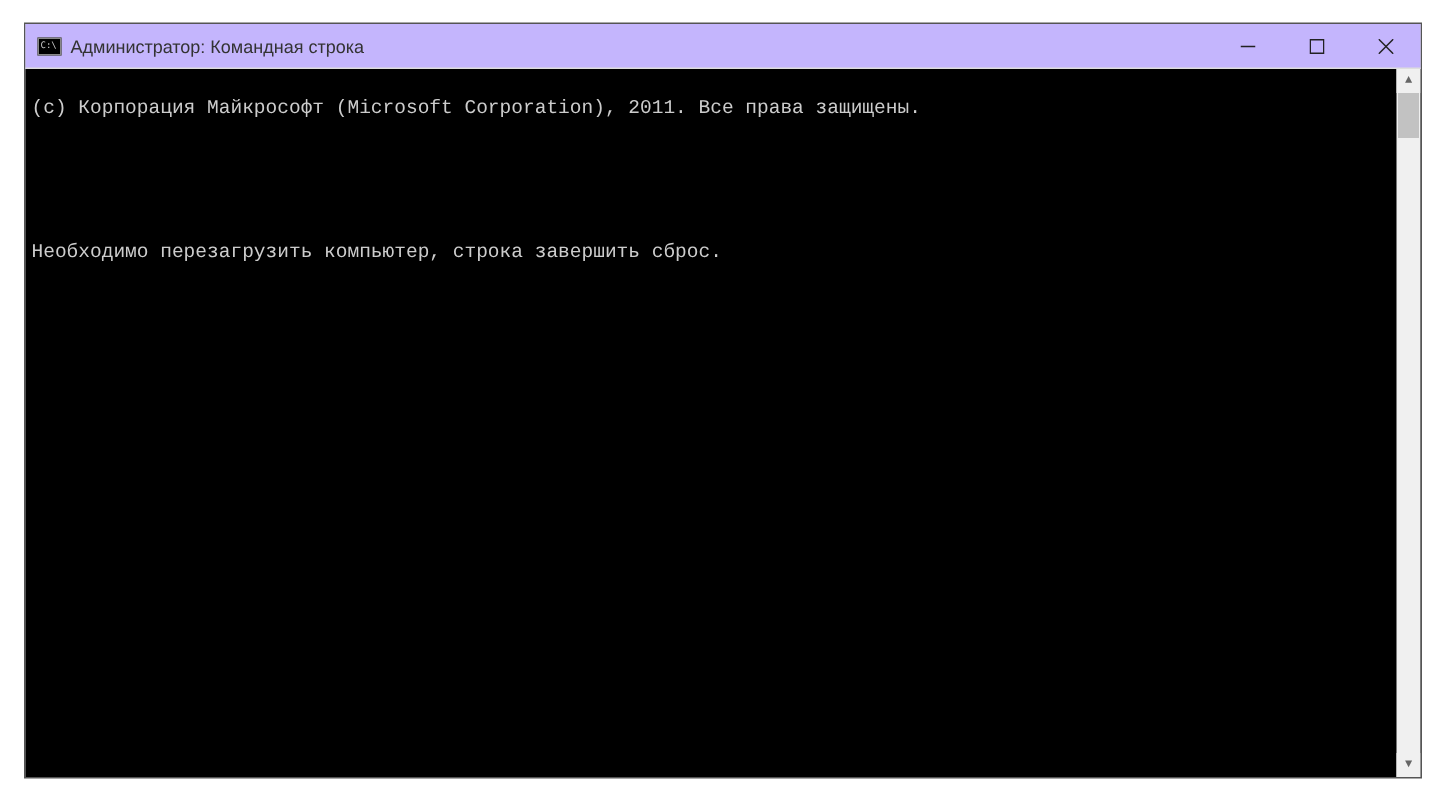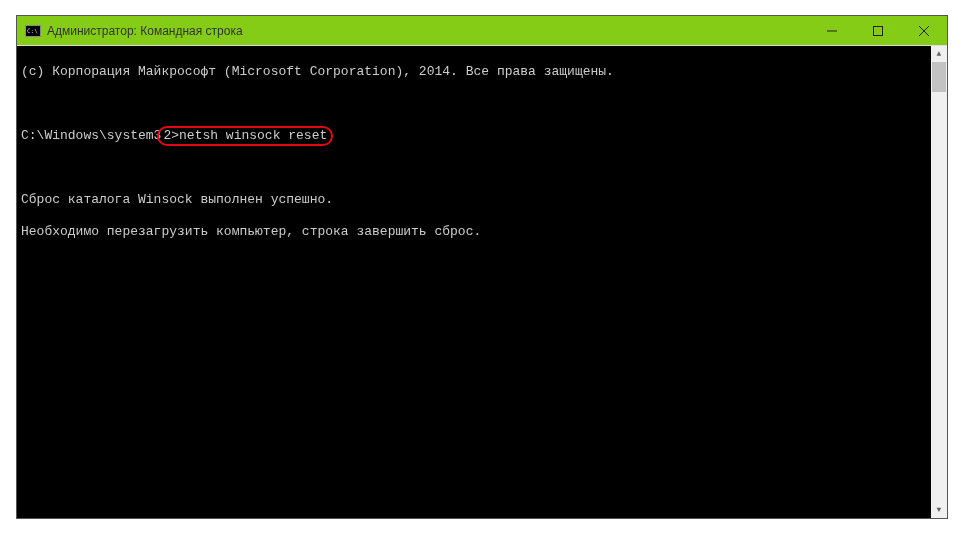--- a/index.html
+++ b/index.html
@@ -16,21 +16,21 @@
       width: 932px;
       height: 504px;
       border: 1px solid #555;
       background: #fff;
       display: flex;
       flex-direction: column;
       position: relative;
     }
     .titlebar {
       height: 30px;
-      background: #84cc16;
+      background: #c4b5fd;
       display: flex;
       align-items: center;
       border-bottom: 1px solid #ddd;
       font-size: 12px;
       color: #333;
     }
     .title-icon {
       width: 16px;
       height: 12px;
       margin-left: 8px;
@@ -133,25 +133,23 @@
       <div class="win-btn">
         <svg viewBox="0 0 10 10">
             <line x1="0" y1="0" x2="10" y2="10" stroke="currentColor" stroke-width="1"></line>
             <line x1="10" y1="0" x2="0" y2="10" stroke="currentColor" stroke-width="1"></line>
           </svg>
       </div>
     </div>
   </div>
 
   <div class="console">
-<div>(c) Корпорация Майкрософт (Microsoft Corporation), 2014. Все права защищены.</div>
+<div>(c) Корпорация Майкрософт (Microsoft Corporation), 2011. Все права защищены.</div>
 <div class="blank-line"></div>
-<div><span>C:\Windows\system3</span><span class="highlight">2&gt;netsh winsock reset</span></div>
 <div class="blank-line"></div>
-<div>Сброс каталога Winsock выполнен успешно.</div>
 <div>Необходимо перезагрузить компьютер, строка завершить сброс.</div>
 <div class="blank-line"></div>
 <div class="blank-line"></div>
     <div class="scrollbar">
       <div class="scroll-arrow top">▲</div>
       <div class="scroll-thumb"></div>
       <div class="scroll-arrow bottom">▼</div>
     </div>
   </div>
 

